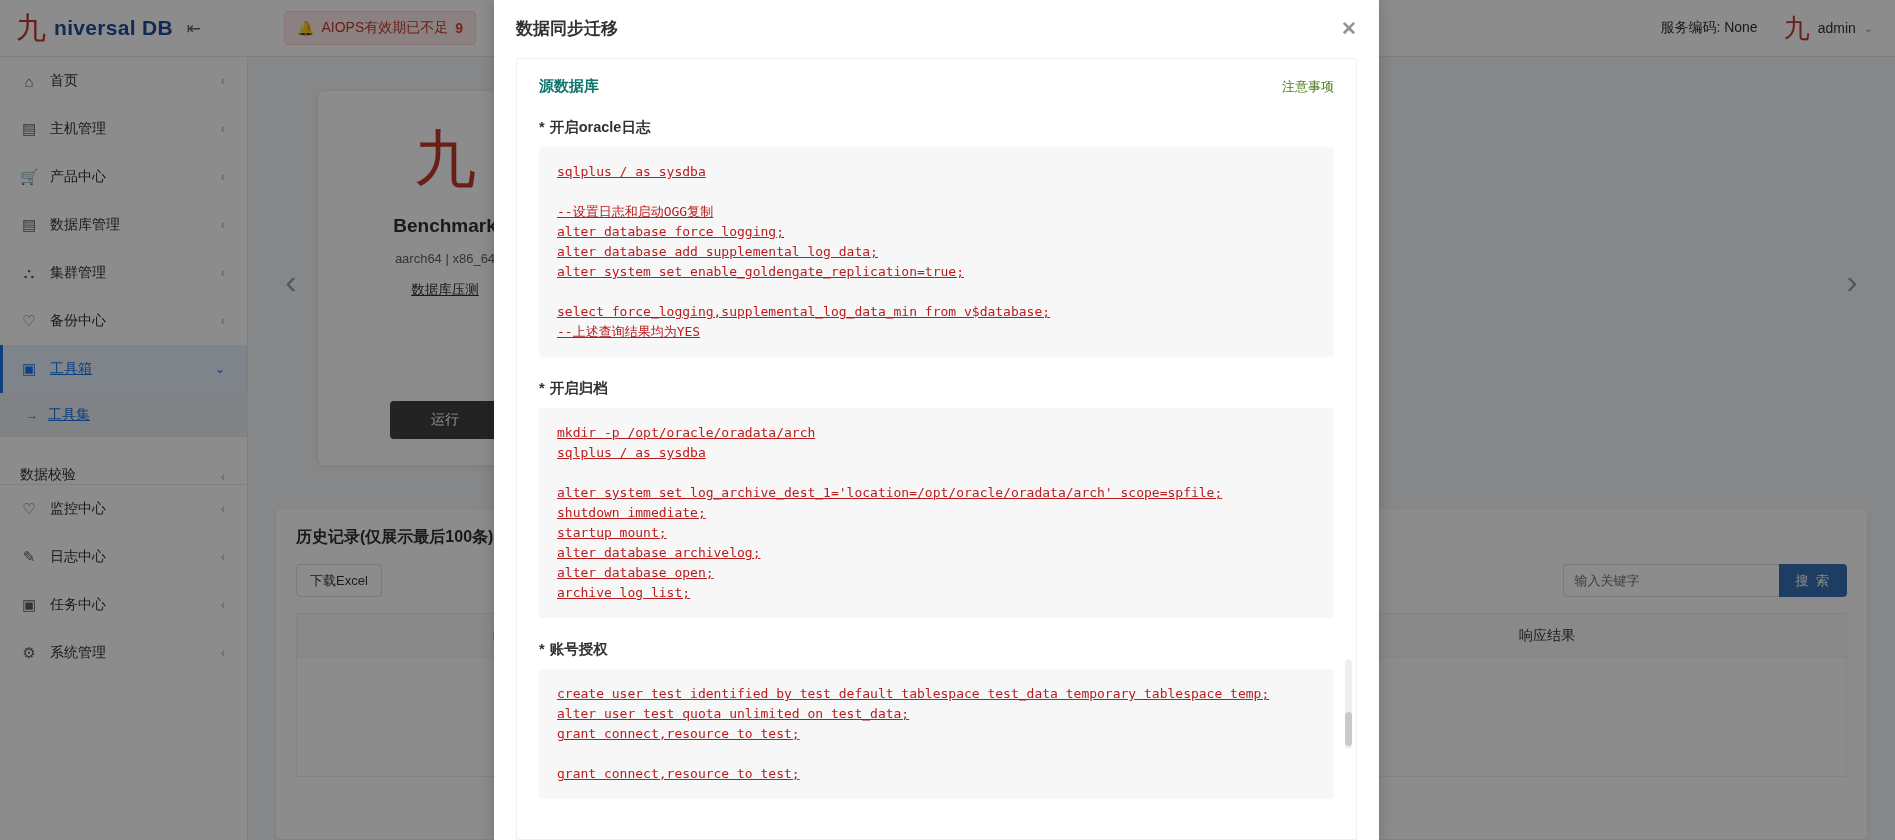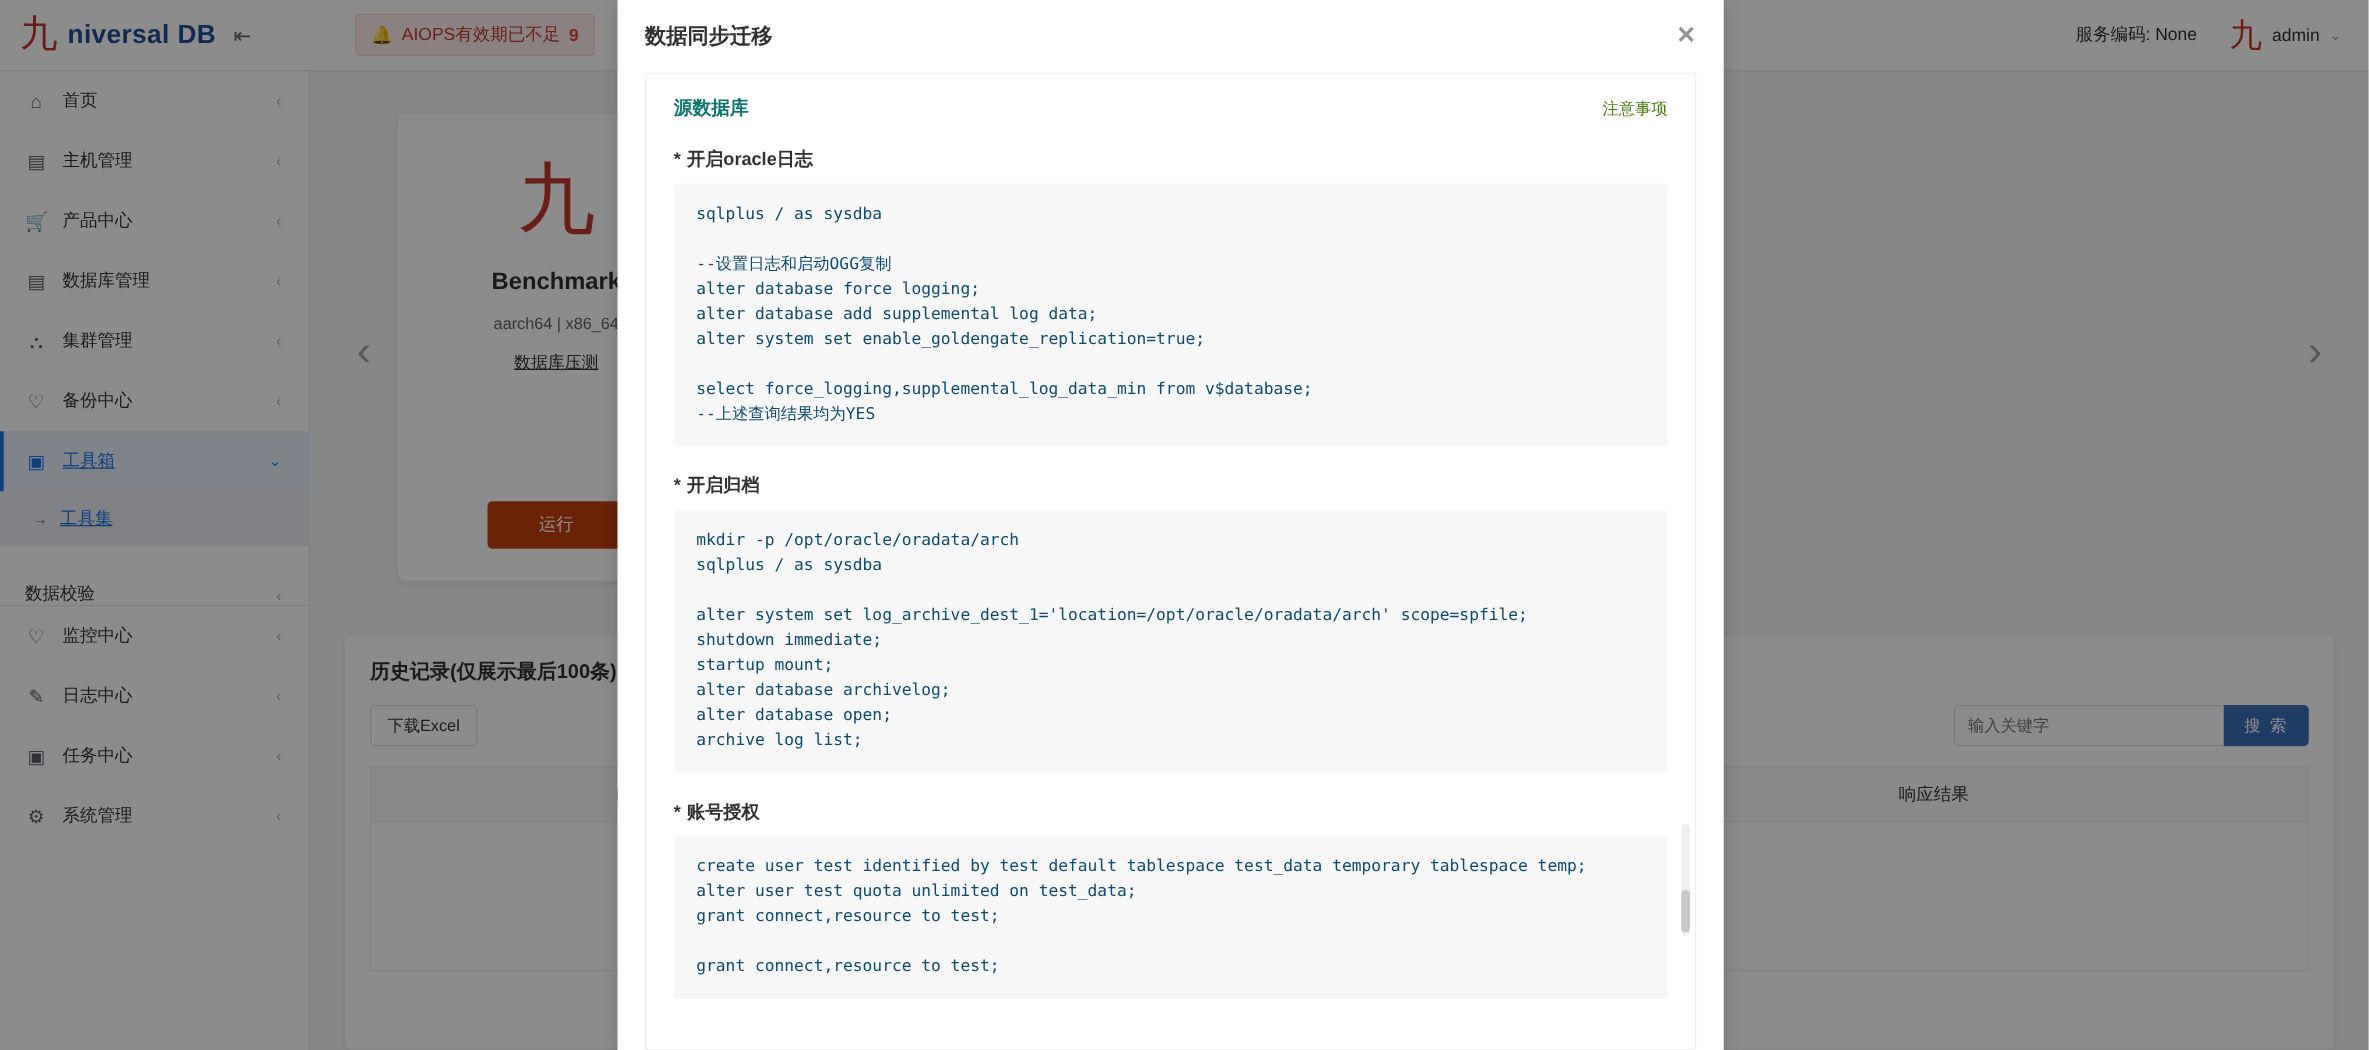--- a/index.html
+++ b/index.html
@@ -100,21 +100,21 @@
   }
   .card-logo { font-size: 62px; color: #c0392b; font-family: "DejaVu Sans", sans-serif; line-height: 1.1; }
   .card-title { margin-top: 22px; font-size: 19px; font-weight: bold; color: #303133; }
   .card-sub { margin-top: 14px; font-size: 13px; color: #606266; }
   .card-desc {
     margin-top: 14px; font-size: 13.5px; color: #303133; text-align: center;
     line-height: 1.5; padding: 0 18px; text-decoration: underline;
   }
   .card-btn {
     margin-top: auto; margin-bottom: 26px; width: 110px; height: 38px;
-    background: #c2410c; color: #fff; border: none; border-radius: 4px;
+    background: #404040; color: #fff; border: none; border-radius: 4px;
     font-size: 14px; cursor: pointer;
   }
   .car-arrow {
     position: absolute; top: 160px; width: 34px; height: 60px;
     display: flex; align-items: center; justify-content: center;
     font-size: 34px; color: #9aa0a6; cursor: pointer; user-select: none;
   }
   .car-arrow.left { left: -2px; }
   .car-arrow.right { right: -2px; }
 
@@ -177,21 +177,21 @@
   .src-row { display: flex; align-items: center; }
   .src-title { font-size: 15px; font-weight: bold; color: #0f766e; text-align: center; }
   .notice-link { margin-left: auto; font-size: 13px; color: #4d7c0f; cursor: pointer; }
   .sect-label {
     margin-top: 22px; font-size: 14.5px; font-weight: bold; color: #303133;
   }
   .sect-label .star { color: #303133; margin-right: 5px; }
   .code-box {
     margin-top: 10px; background: #f7f7f8; border-radius: 3px;
     padding: 15px 18px; font-family: "DejaVu Sans Mono", monospace;
-    font-size: 13px; color: #0c4a6e; line-height: 20px; white-space: pre;
+    font-size: 13px; color: #b91c1c; line-height: 20px; white-space: pre; text-decoration: underline;
   }
   .scroll-track {
     position: absolute; right: 4px; top: 600px; width: 7px; height: 90px;
     background: #efefef; border-radius: 4px;
   }
   .scroll-thumb {
     position: absolute; right: 4px; top: 653px; width: 7px; height: 34px;
     background: #c8c9cc; border-radius: 4px;
   }
 </style>

